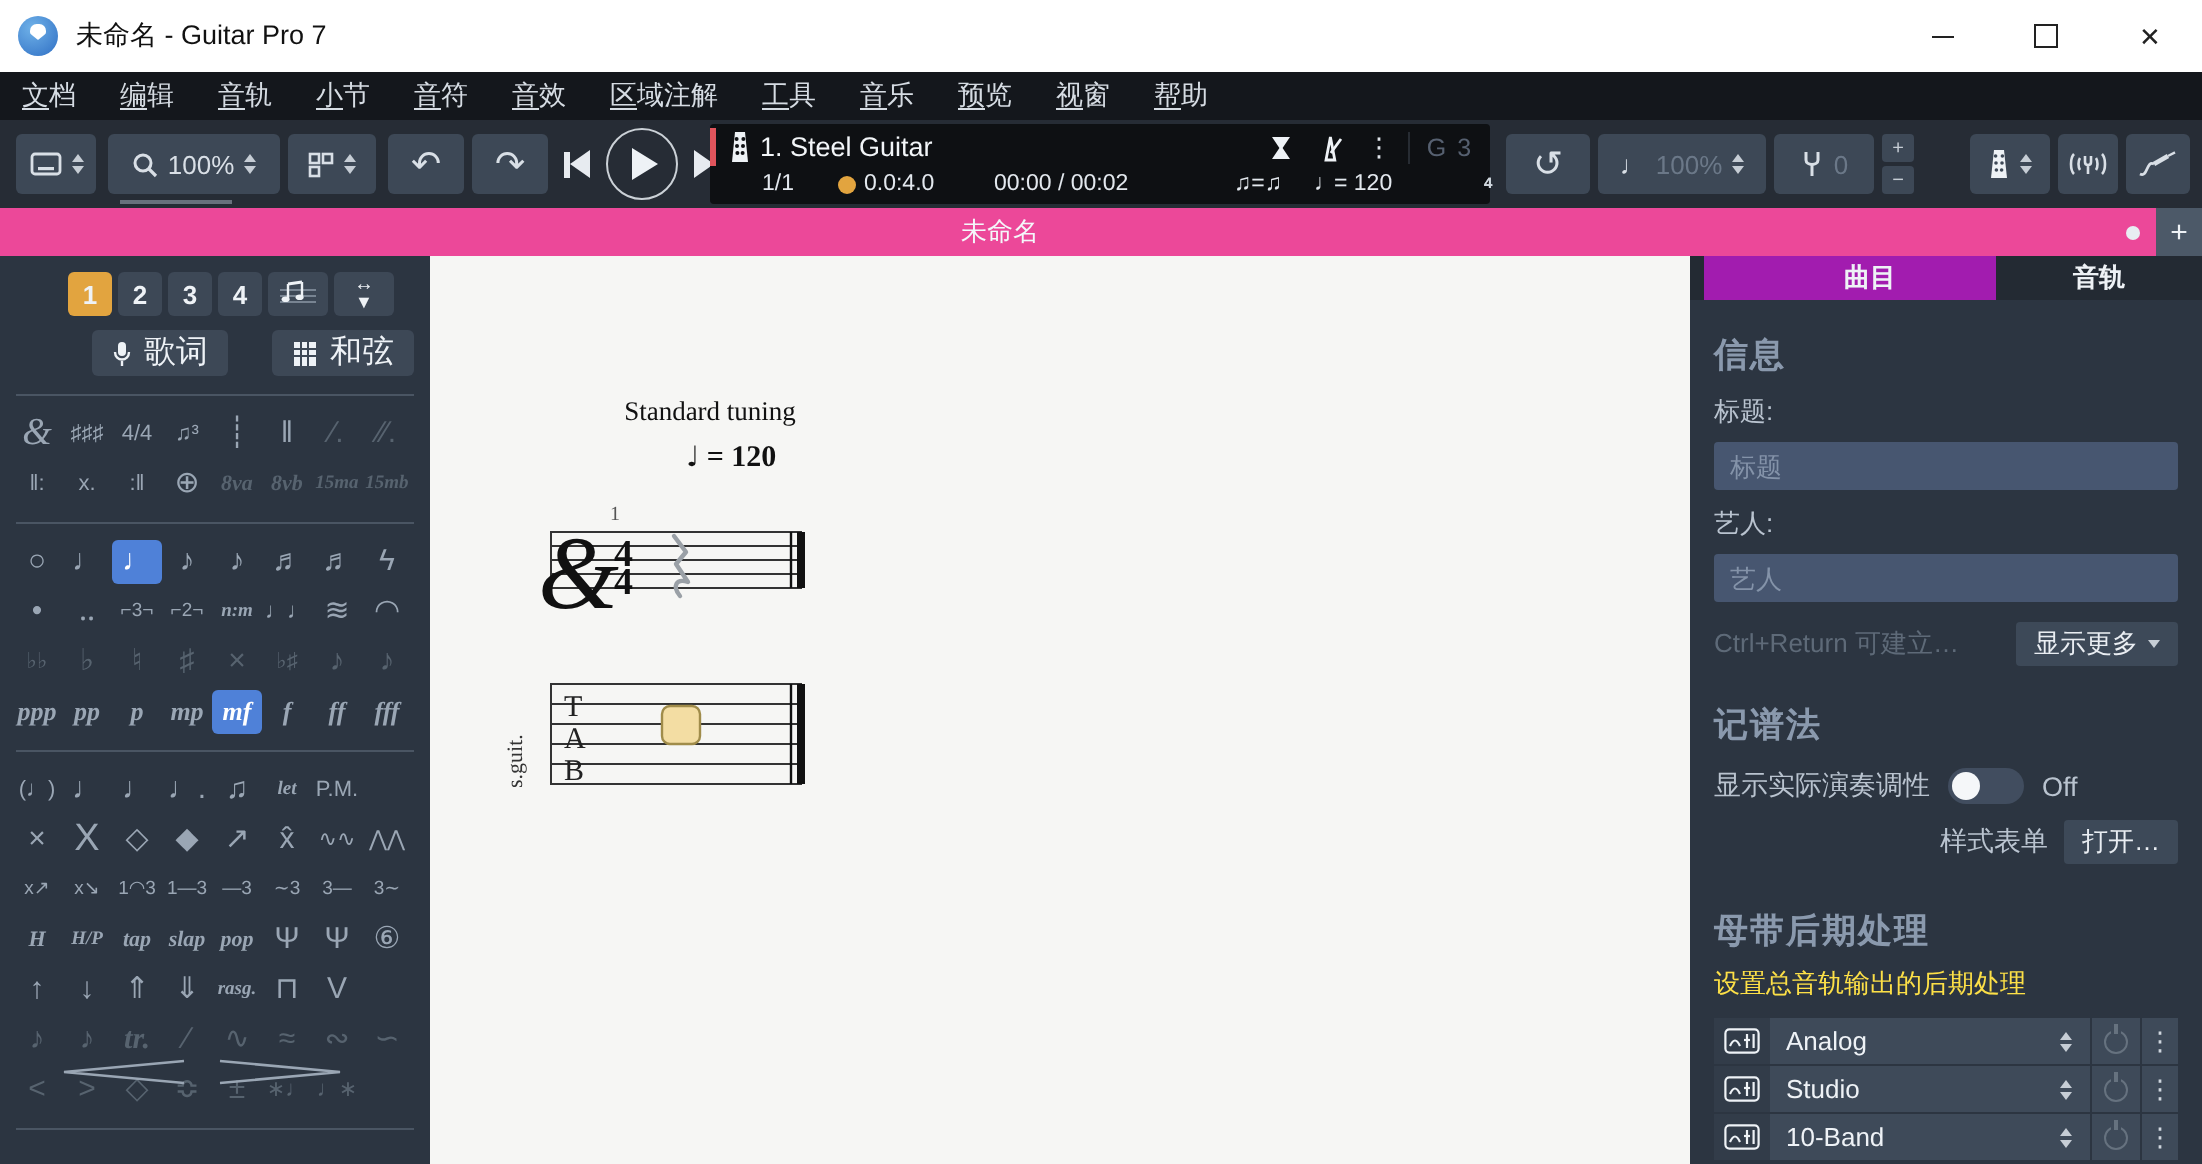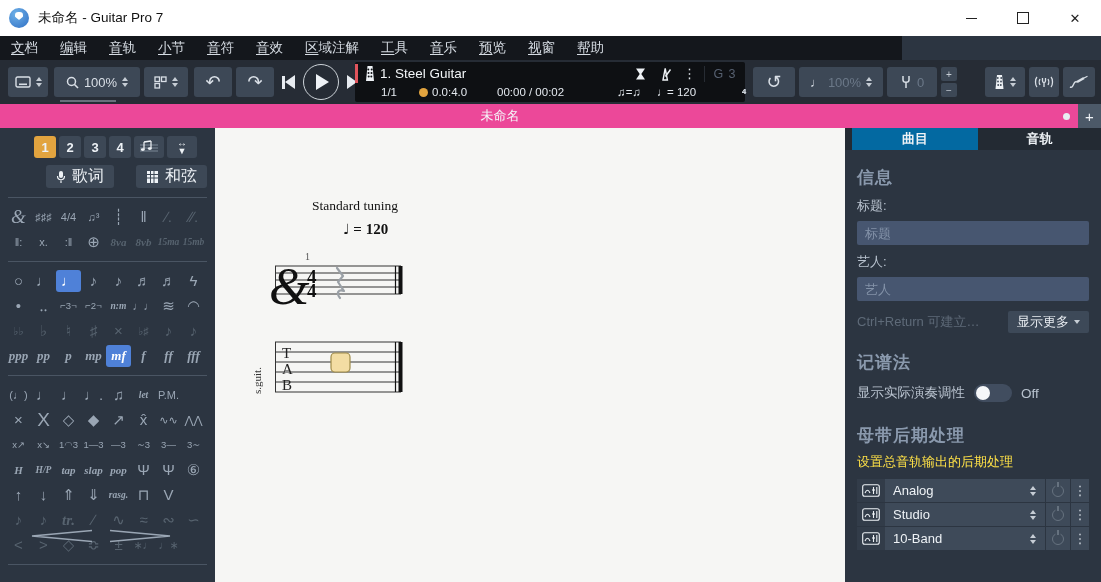--- a/index.html
+++ b/index.html
@@ -12,21 +12,21 @@
   .applogo{width:20px;height:20px;border-radius:50%;margin:0 9px 0 9px;
            background:radial-gradient(circle at 35% 30%,#6fb1e8,#2f6fc4);position:relative;}
   .applogo::after{content:'';position:absolute;left:6px;top:4px;width:8px;height:8px;
            background:#fff;border-radius:50% 50% 60% 60%;clip-path:polygon(0 0,100% 0,100% 60%,50% 100%,0 60%);}
   .wtitle{font-size:13.5px;color:#111;}
   .wbtns{margin-left:auto;display:flex;height:36px;}
   .wbtn{width:52px;height:36px;display:flex;align-items:center;justify-content:center;color:#222;font-size:13px;}
   .ico-min{width:11px;height:1px;background:#222;display:inline-block;}
   .ico-max{width:10px;height:10px;border:1px solid #222;display:inline-block;}
   
-  .menubar{position:absolute;left:0;top:36px;width:902px;height:24px;background:#14171c;
+  .menubar{position:absolute;left:0;top:36px;width:1101px;height:24px;background:#14171c;
            display:flex;align-items:center;}
   .menu-item{display:inline-block;padding:0 11px;line-height:24px;font-size:13.5px;color:#d6dce3;}
   .menu-item::first-letter{text-decoration:underline;text-underline-offset:2px;}
   
   .toolbar{position:absolute;left:0;top:60px;width:1101px;height:44px;background:#262c35;}
   .tbtn{position:absolute;top:7px;height:30px;background:#3d4856;border-radius:3px;
         display:flex;align-items:center;justify-content:center;gap:5px;color:#d9dfe6;font-size:13px;}
   .updown{display:flex;flex-direction:column;align-items:center;gap:2px;}
   .tri{width:0;height:0;border-left:3.5px solid transparent;border-right:3.5px solid transparent;}
   .tri-u{border-bottom:4px solid #c6cdd5;}
@@ -97,21 +97,21 @@
   .tempo{position:absolute;left:128px;top:93px;font-family:"Liberation Serif",serif;
          font-size:15px;font-weight:bold;color:#111;}
   .tempo .nq{font-family:"DejaVu Sans",sans-serif;font-weight:normal;font-size:14px;}
   
   .rpanel{position:absolute;left:845px;top:128px;width:256px;height:454px;background:#2c3541;overflow:hidden;}
   .rtabs{display:flex;height:22px;}
   .rtabs::before{content:'';width:7px;background:#232a33;}
   .rtab{line-height:22px;text-align:center;font-weight:bold;font-size:13px;color:#eef2f6;background:#232a33;}
   .rtab1{width:126px;}
   .rtab2{flex:1;}
-  .rtab.active{background:#0369a1;}
+  .rtab.active{background:#a21caf;padding-left:20px;}
   .rbody{padding:4px 12px 0 12px;}
   .rheader{font-size:17px;font-weight:bold;color:#8a99ad;margin:12px 0 6px;letter-spacing:1px;}
   .rlabel{font-size:13px;color:#b9c3cf;margin:8px 0 6px;}
   .rinput{width:100%;box-sizing:border-box;height:24px;background:#475670;border:none;border-radius:2px;
           color:#e2e8ef;font-size:13px;padding:0 8px;font-family:"Liberation Sans",sans-serif;}
   .rinput::placeholder{color:#8493a9;}
   .hintrow{display:flex;align-items:center;margin-top:10px;gap:6px;}
   .rhint{flex:1;font-size:13px;color:#5e6a78;white-space:nowrap;overflow:hidden;}
   .rbtn{background:#3d4958;color:#e9edf2;font-size:13px;height:22px;border:none;border-radius:2px;
         padding:0 9px;display:flex;align-items:center;gap:5px;white-space:nowrap;}
@@ -573,20 +573,24 @@
             <i class="tri tri-d"></i>
         </button>
       </div>
       <div class="rheader" style="margin-top:18px;">记谱法</div>
       <div class="togglerow">
         <span>显示实际演奏调性</span>
         <span class="toggle">
             <i class="knob"></i>
           </span>
         <span>Off</span>
+      </div>
+      <div class="stylerow">
+        <span>样式表单</span>
+        <button class="rbtn">打开…</button>
       </div>
       <div class="rheader" style="margin-top:22px;">母带后期处理</div>
       <div class="rdesc">设置总音轨输出的后期处理</div>
       <div>
           <div class="m-row">
           <span class="m-ic">
             <svg width="18" height="13" viewBox="0 0 18 13">
                 <rect x="0.7" y="0.7" width="16.6" height="11.6" rx="2" fill="none" stroke="#eef2f6" stroke-width="1.1"></rect>
                 <path d="M3,9 Q5.5,3.5 8,9" fill="none" stroke="#eef2f6" stroke-width="1.1"></path>
                 <line x1="11.5" y1="3" x2="11.5" y2="10" stroke="#eef2f6" stroke-width="1.1"></line>

